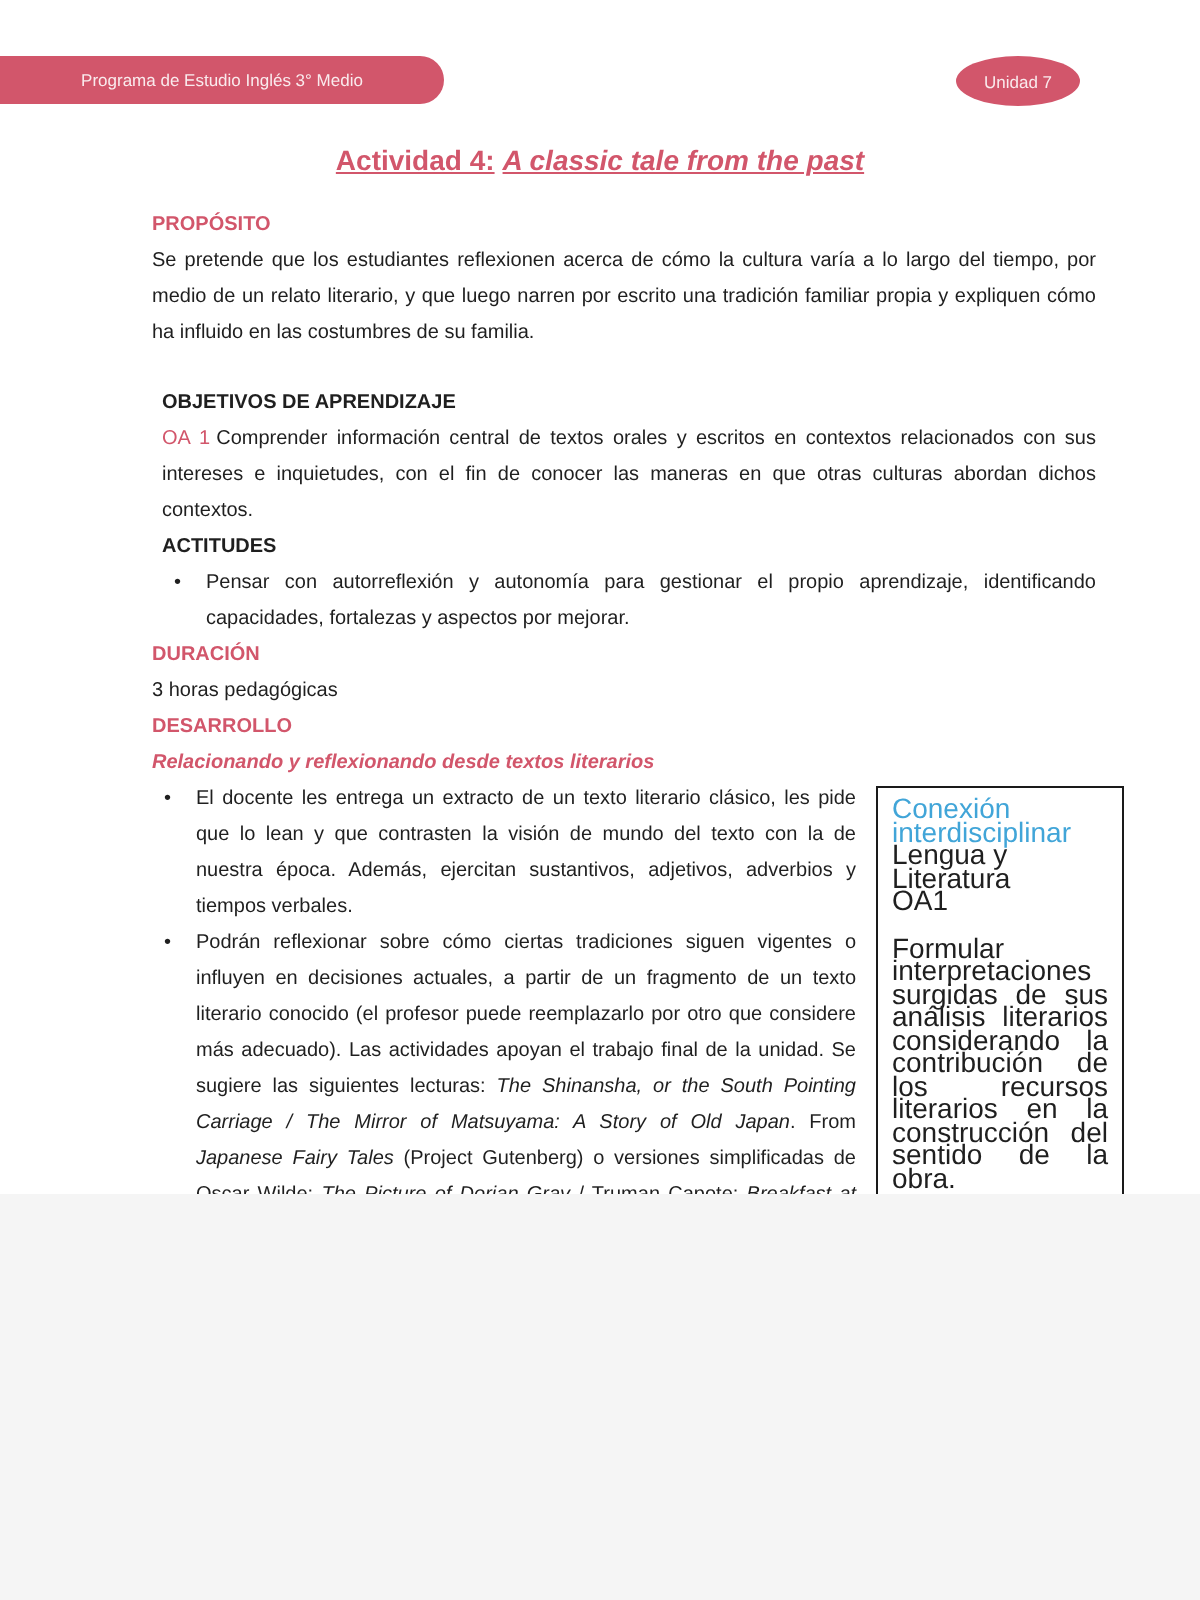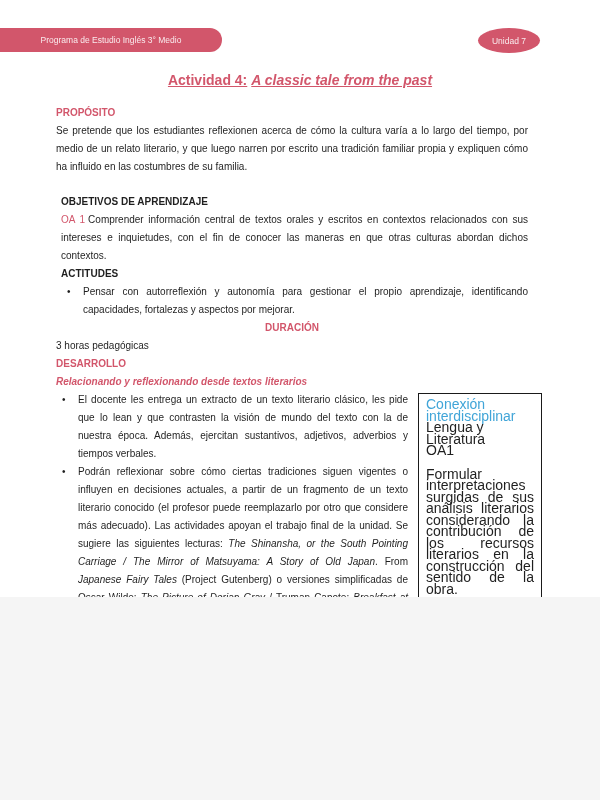--- a/index.html
+++ b/index.html
@@ -24,31 +24,31 @@
     display: flex; align-items: center; justify-content: center;
   }
   .title {
     position: absolute; left: 0; top: 72px; width: 100%; margin: 0;
     text-align: center; color: var(--accent); font-size: 14px; font-weight: bold; text-decoration: underline;
   }
   .title .t-prefix { margin-right: 4px; }
   .title .t-name { font-style: italic; }
   
   .content {
-    position: absolute; left: 56px; top: 104px; width: 472px;
+    position: absolute; left: 76px; top: 104px; width: 472px;
     font-size: 10px; line-height: 18px;
   }
   .content h2, .content h3 { margin: 0; font-size: 10px; line-height: 18px; font-weight: bold; }
   .content p { margin: 0; }
   .red { color: var(--accent); }
   .black { color: var(--ink); }
   .just { text-align: justify; }
   .indent-group { margin-top: 17px; margin-left: 5px; }
   .mt8 { margin-top: 8px; }
-  .mt9 { margin-top: 9px; text-align: center; }
+  .mt9 { margin-top: 9px; }
   .mt10 { margin-top: 10px; }
   .mt11 { margin-top: 11px; font-style: italic; }
   .oa-label { color: var(--accent); font-weight: normal; margin-right: 3px; }
   .bullet { position: relative; padding-left: 22px; }
   .bullet::before { content: "\2022"; position: absolute; left: 6px; top: 0; }
   em { font-style: italic; }
   
   .sidebox {
     float: right; width: 124px;
     margin: 2px -14px 16px 10px;

